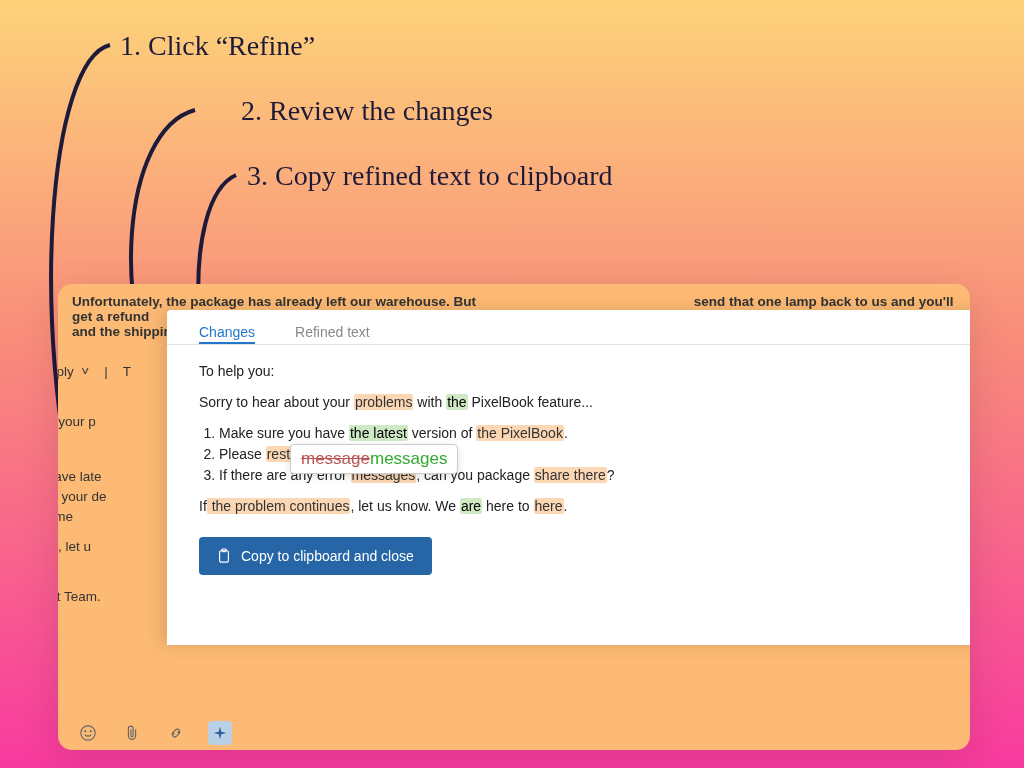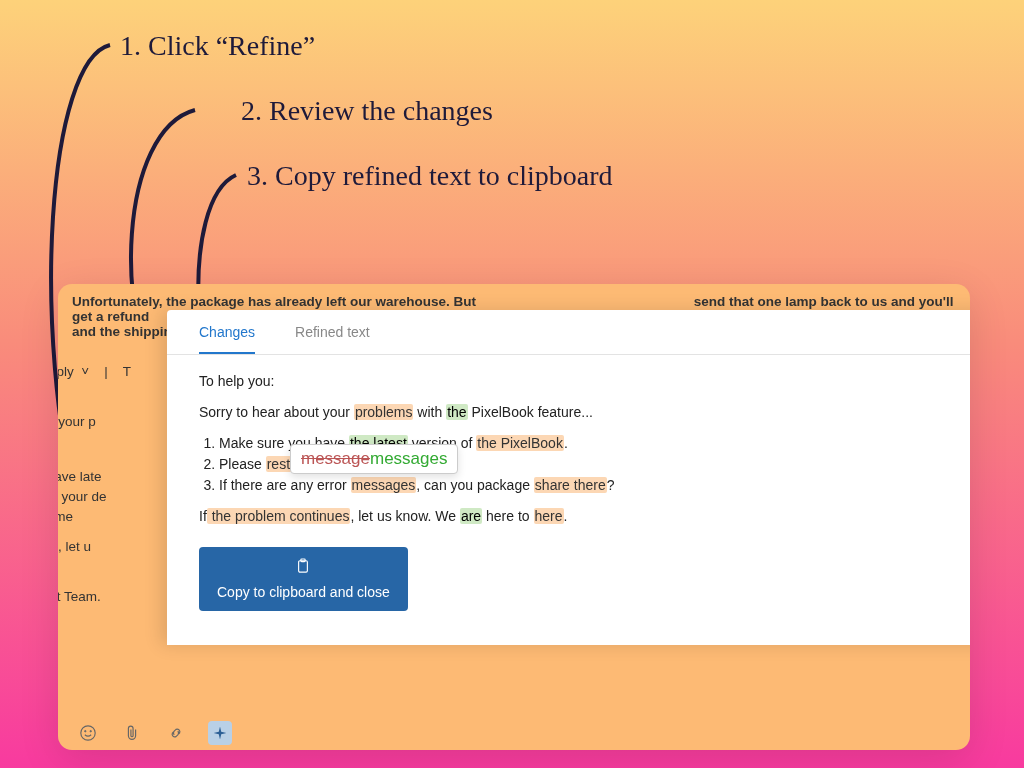--- a/index.html
+++ b/index.html
@@ -35,42 +35,41 @@
   .dr6 { left:-96px; top:225px; }
   .dr7 { left:-66px; top:255px; }
   .dr8 { left:-56px; top:305px; }
 
   .popup {
     position:absolute; left:109px; top:26px; width:870px; height:335px;
     background:#fff; border-radius:4px 0 0 0;
     box-shadow: -6px 0 18px rgba(0,0,0,0.12);
   }
   .tabs { display:flex; gap:40px; padding:14px 32px 0; font-size:14px; color:#888; }
-  .tab { padding-bottom:12px; cursor:pointer; }
+  .tab { padding-bottom:2px; cursor:pointer; }
   .tab.active { color:#2277cc; border-bottom:2px solid #2277cc; font-weight:500; }
   .popup hr { border:none; border-top:1px solid #e3e3e3; margin:0; }
   .content { padding:16px 32px; font-size:14px; line-height:1.5; color:#222; }
   .content p { margin:0 0 10px; }
   .content ol { margin:0 0 10px; padding-left:20px; }
   mark.green { background:#cfe9c4; border-radius:2px; padding:0 1px; }
   mark.orange { background:#fcd7b4; border-radius:2px; padding:0 1px; color:#333; }
   .tooltip {
     position:absolute; left:123px; top:134px;
     background:#fff; border:1px solid #ccc; border-radius:4px;
     font-size:17px; padding:4px 10px; box-shadow:0 3px 8px rgba(0,0,0,0.12);
     color:#b55; font-family:inherit;
   }
   .tooltip .strike { text-decoration: line-through; color:#b55; }
   .tooltip .ok { color:#3a3; }
   .copy-btn {
     display:inline-flex; align-items:center; gap:10px;
     background:#2766a6; color:#fff; border:none; border-radius:4px;
     padding:11px 18px; font-size:14px; cursor:pointer;
     font-family:inherit;
-    flex-direction:column;
   }
   .copy-btn svg { width:14px; height:16px; }
 
   .toolbar {
     position:absolute; left:0; bottom:0; width:100%; height:34px;
     display:flex; align-items:center; gap:20px; padding:0 18px;
     color:#666;
   }
   .toolbar .icon { width:24px; height:24px; display:flex; align-items:center; justify-content:center; cursor:pointer; }
   .toolbar .icon.sparkle-active { background:#b9d0e6; border-radius:4px; }

